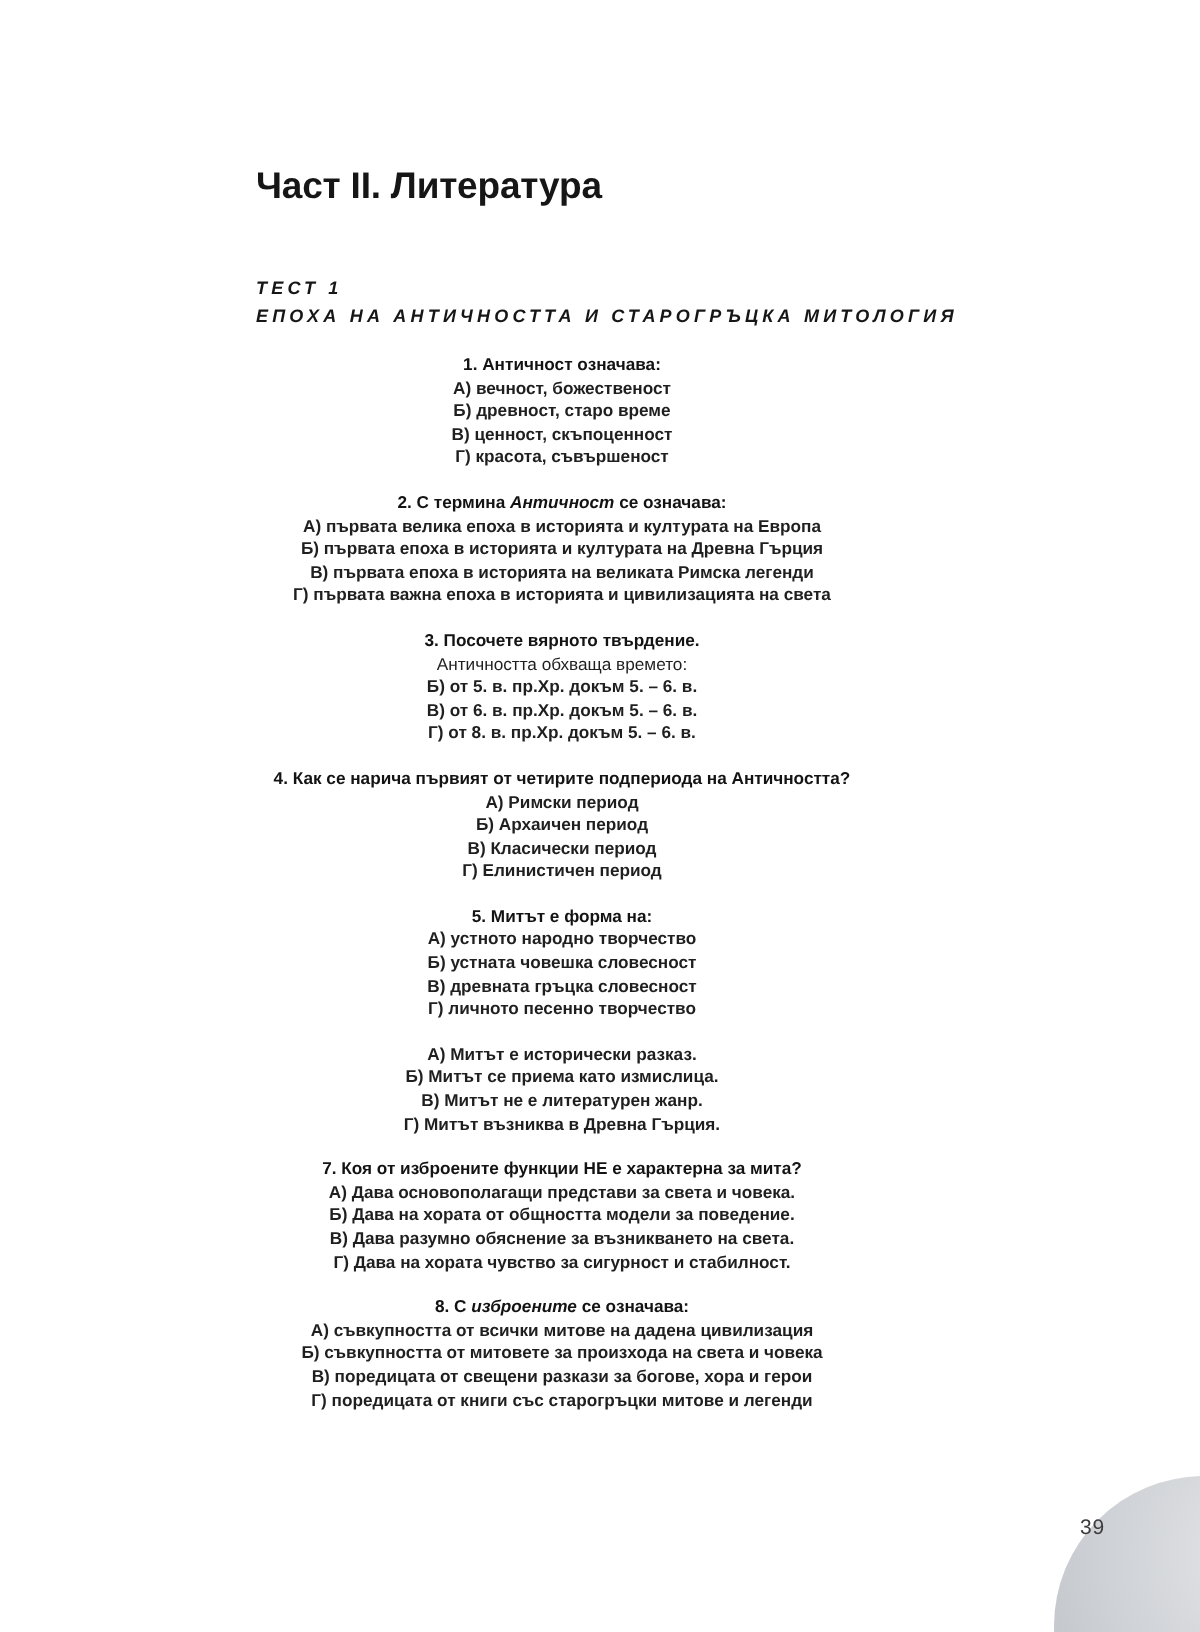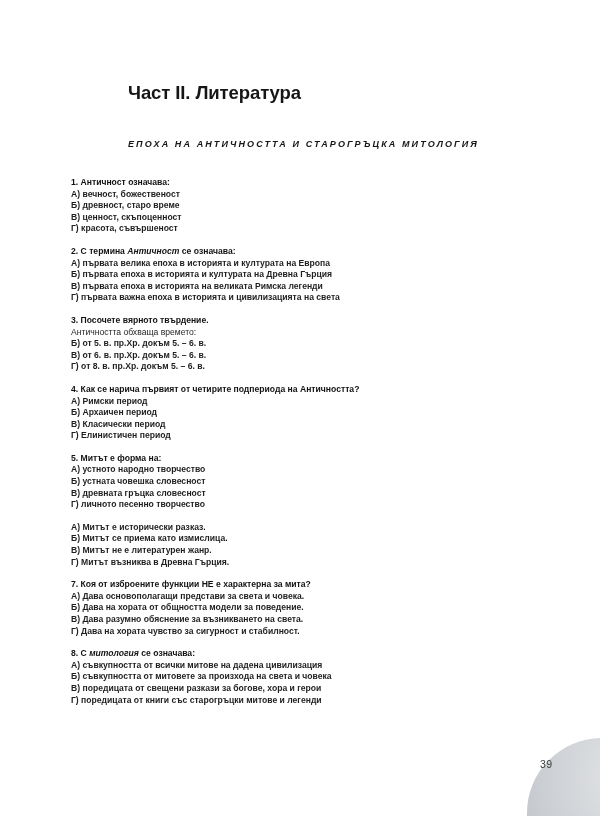--- a/index.html
+++ b/index.html
@@ -69,20 +69,21 @@
     white-space: nowrap;
     line-height: 13.5px;
   }
 
   
   .questions {
     position: absolute;
     left: 71px;
     top: 177px;
     width: 420px;
+    text-align: center;
   }
   .question {
     margin-bottom: 11px;
   }
   .q-stem {
     font-size: 8.6px;
     font-weight: bold;
     line-height: 11.6px;
     color: #131313;
     margin: 0;
@@ -113,20 +114,21 @@
 <body>
 
 <div class="page">
 
   <div class="page-number-blob"></div>
   <div class="page-number">39</div>
 
   <h1 class="part-title">Част II. Литература</h1>
 
   <div class="test-header">
+    <div class="test-line">ТЕСТ 1</div>
     <div class="test-line">ЕПОХА НА АНТИЧНОСТТА И СТАРОГРЪЦКА МИТОЛОГИЯ</div>
   </div>
 
   <div class="questions">
       <div class="question">
         <p class="q-stem"><span>1. Античност означава:</span></p>
         <p class="q-option">А) вечност, божественост</p>
         <p class="q-option">Б) древност, старо време</p>
         <p class="q-option">В) ценност, скъпоценност</p>
         <p class="q-option">Г) красота, съвършеност</p>
@@ -166,21 +168,21 @@
         <p class="q-option">Г) Митът възниква в Древна Гърция.</p>
       </div>
       <div class="question">
         <p class="q-stem"><span>7. Коя от изброените функции НЕ е характерна за мита?</span></p>
         <p class="q-option">А) Дава основополагащи представи за света и човека.</p>
         <p class="q-option">Б) Дава на хората от общността модели за поведение.</p>
         <p class="q-option">В) Дава разумно обяснение за възникването на света.</p>
         <p class="q-option">Г) Дава на хората чувство за сигурност и стабилност.</p>
       </div>
       <div class="question">
-        <p class="q-stem"><span>8. С </span><em>митология</em><span> се означава:</span></p>
+        <p class="q-stem"><span>8. С </span><em>изброените</em><span> се означава:</span></p>
         <p class="q-option">А) съвкупността от всички митове на дадена цивилизация</p>
         <p class="q-option">Б) съвкупността от митовете за произхода на света и човека</p>
         <p class="q-option">В) поредицата от свещени разкази за богове, хора и герои</p>
         <p class="q-option">Г) поредицата от книги със старогръцки митове и легенди</p>
       </div>
     </div>
 
 </div>
 
 </body></html>

